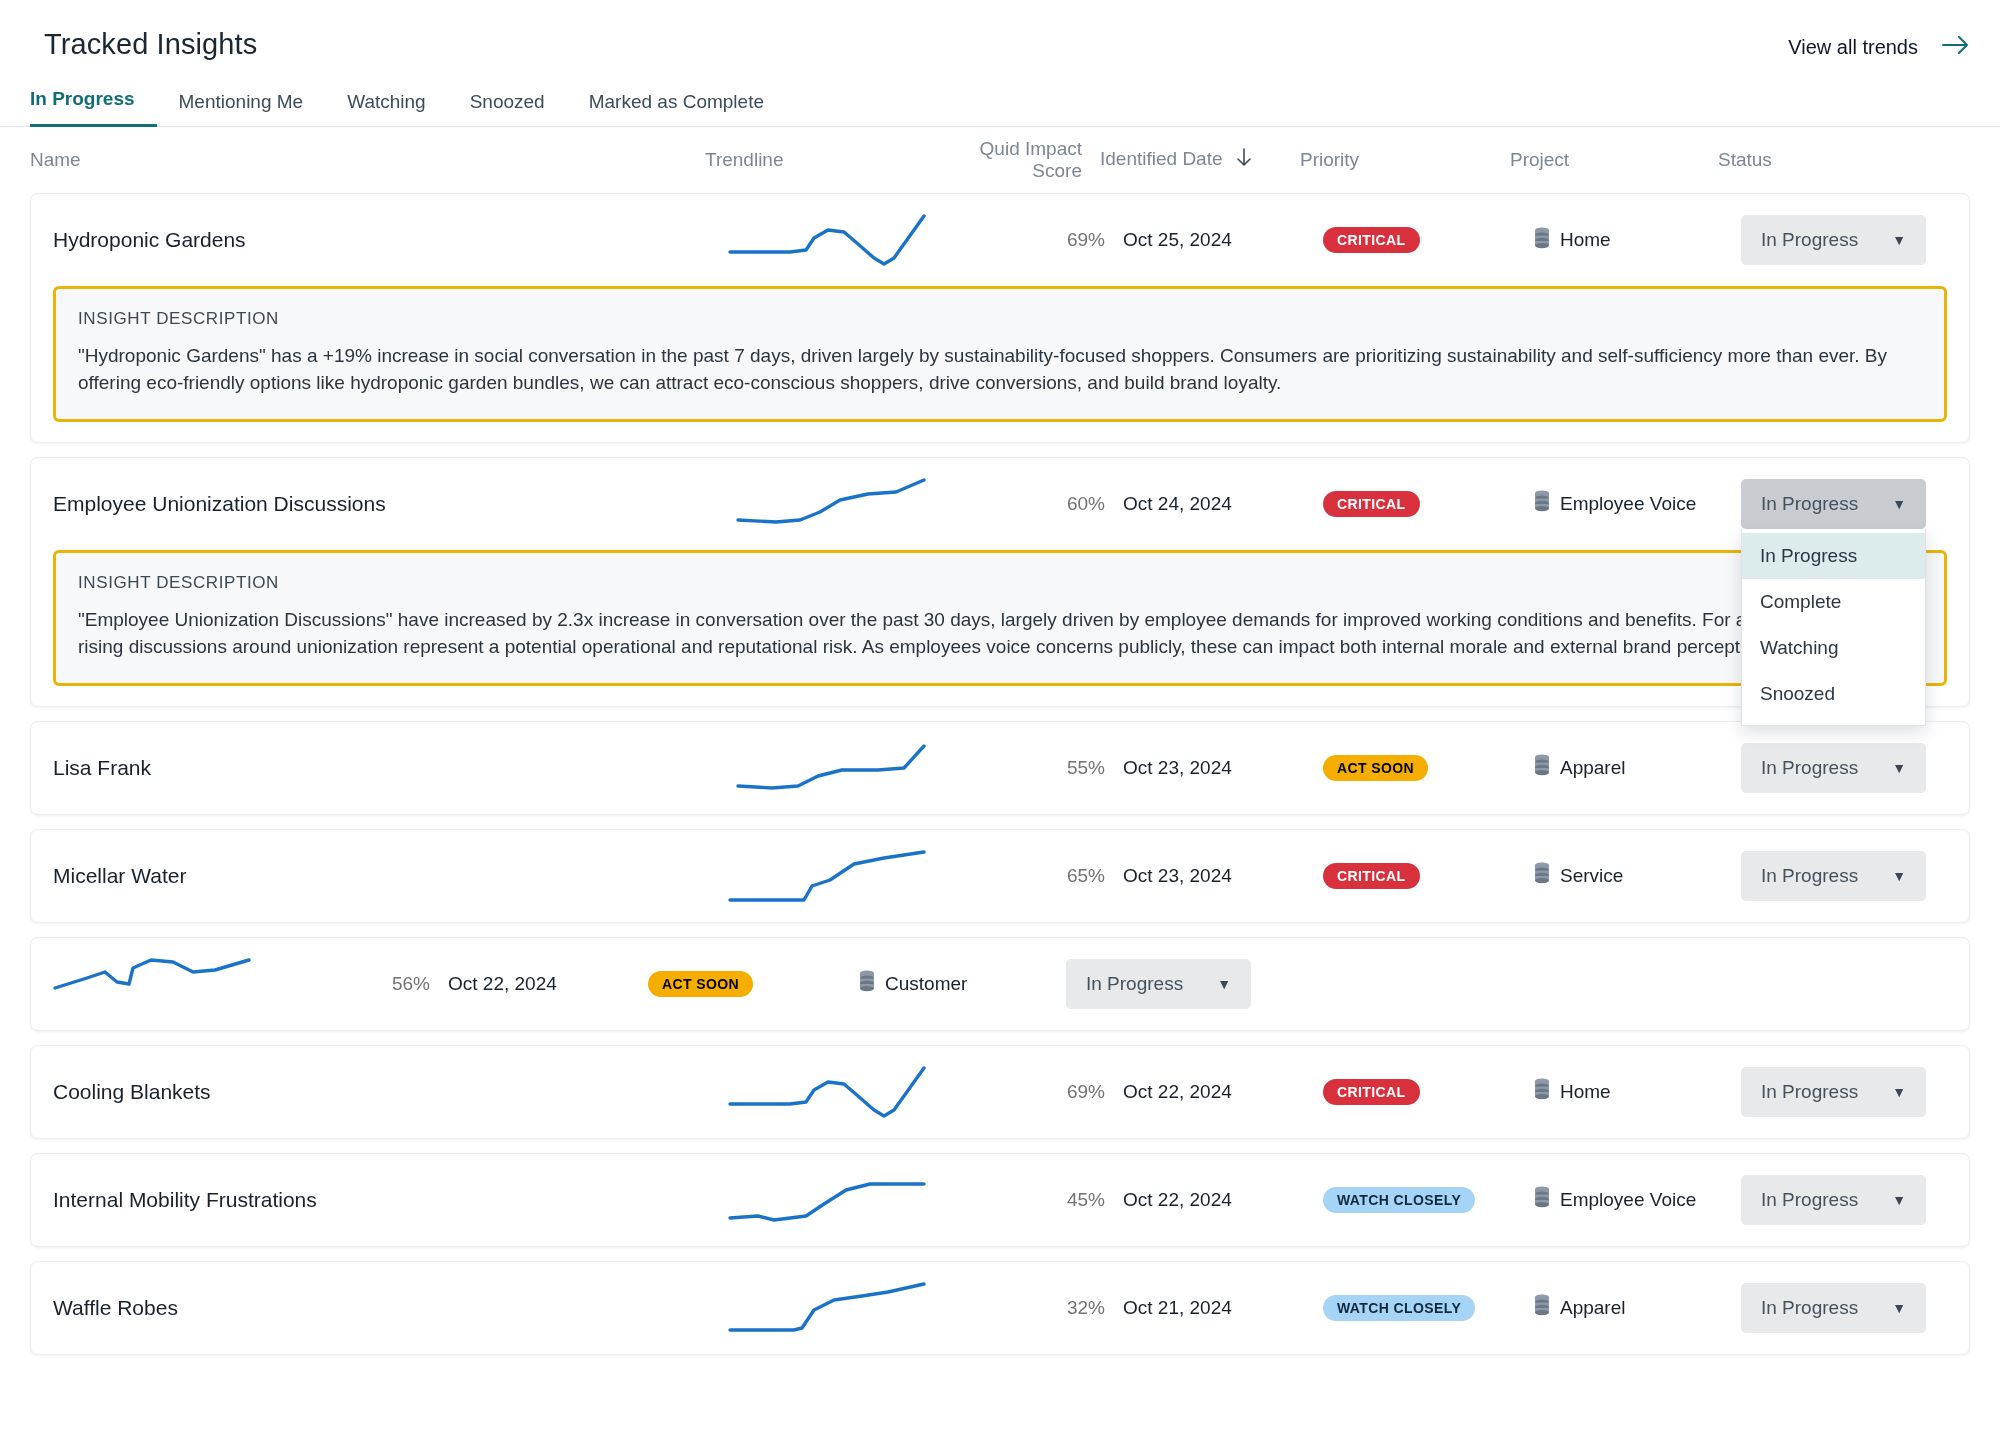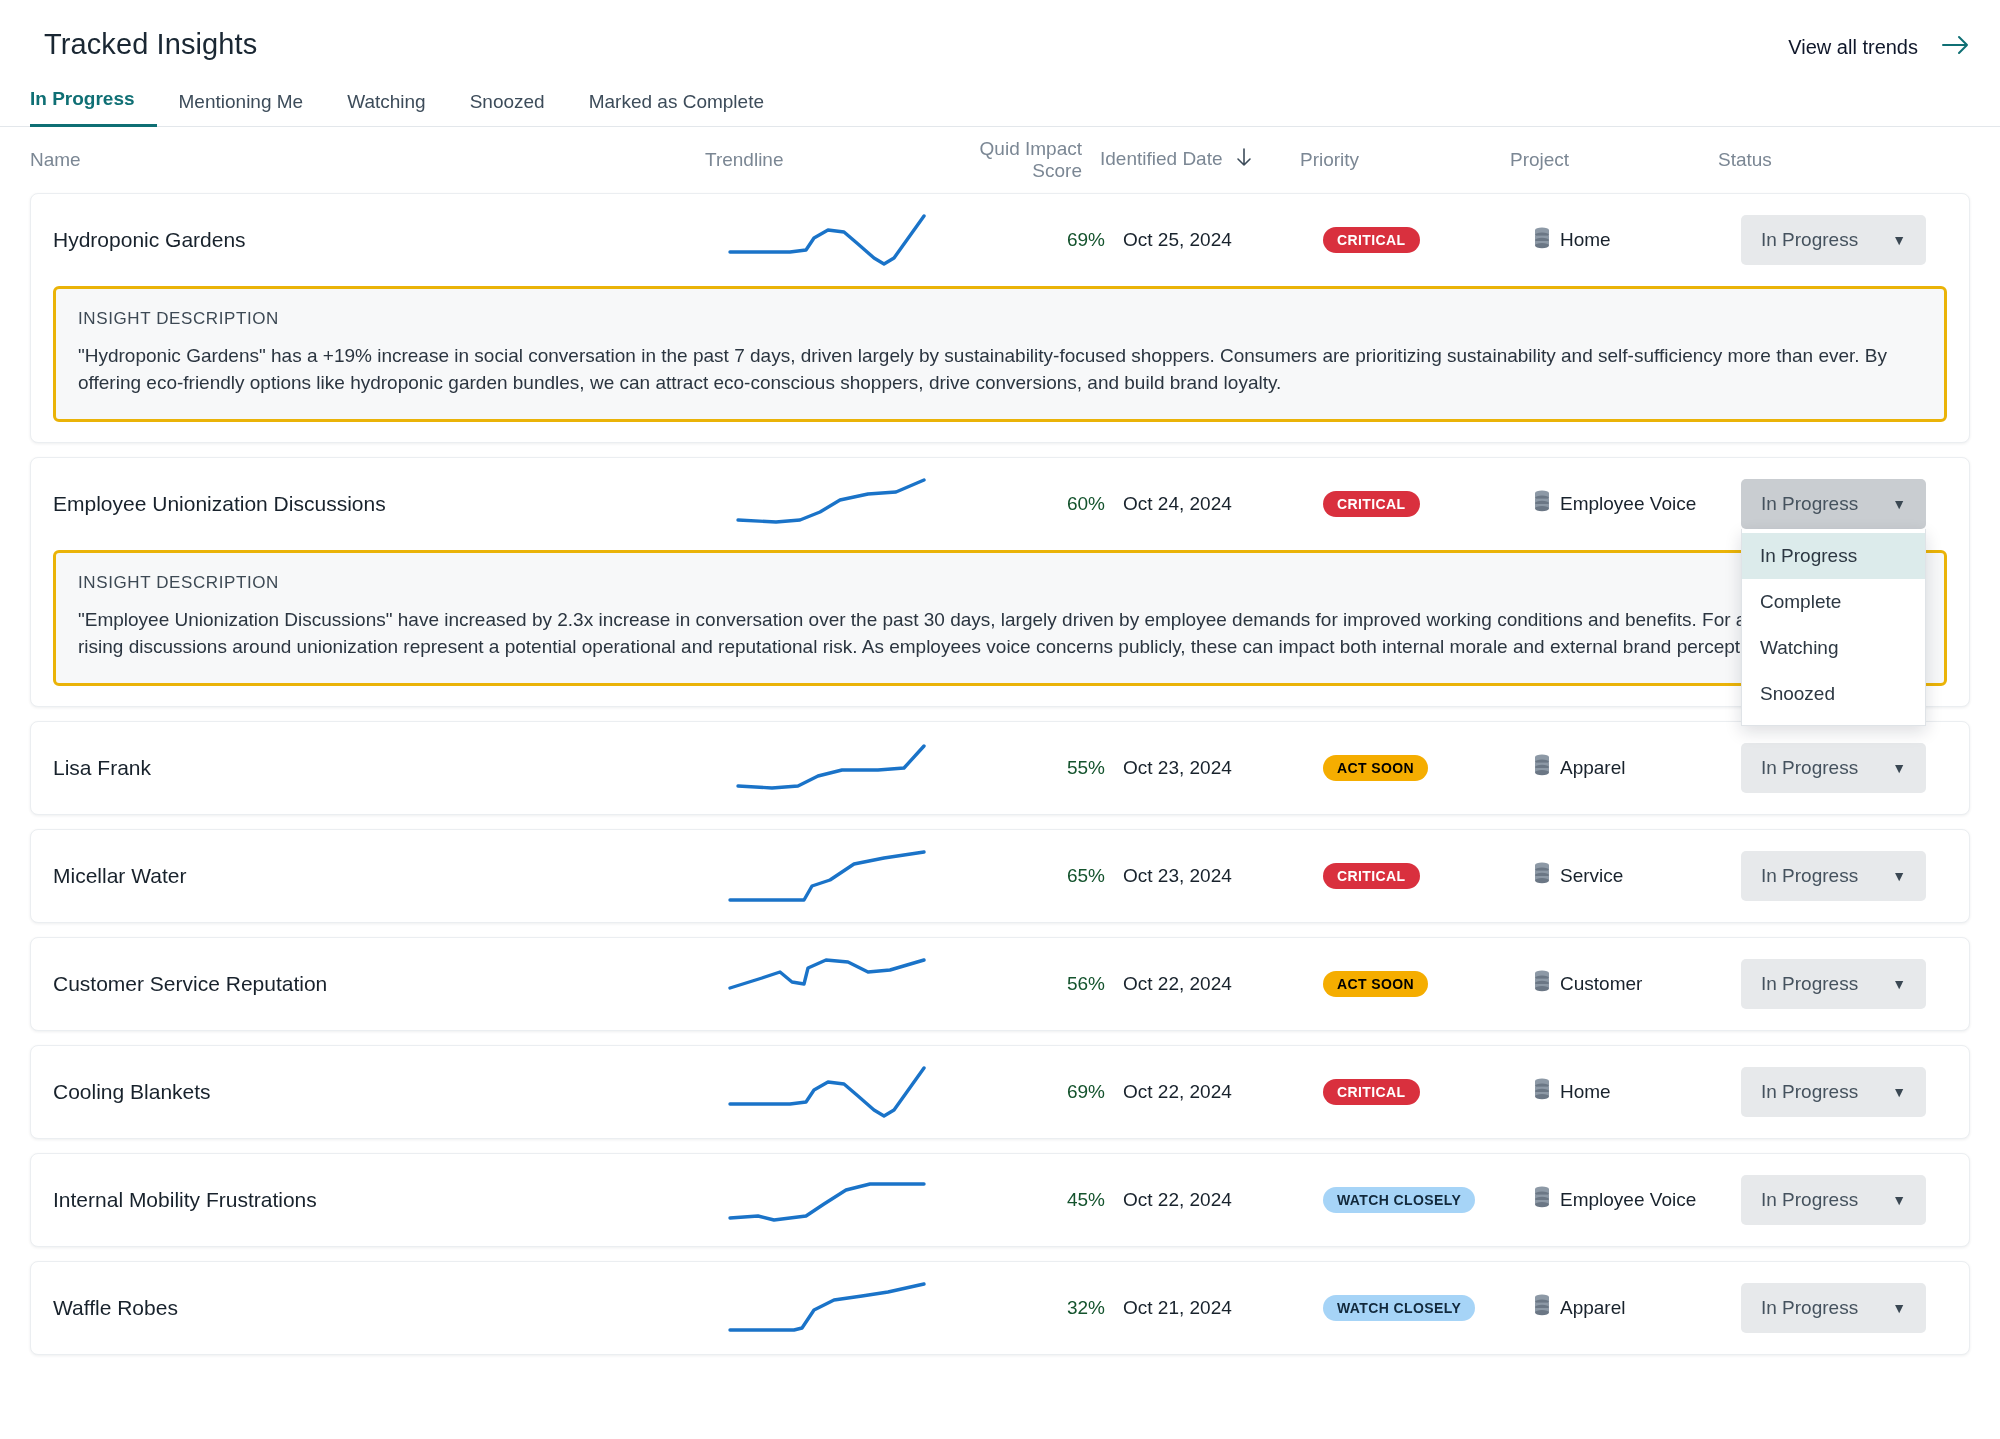--- a/index.html
+++ b/index.html
@@ -100,21 +100,21 @@
     padding: 0 22px;
   }
   .row .c-name {
     font-size: 21px;
     color: #18222c;
     font-weight: 400;
   }
   .row .c-trend { display:flex; align-items:center; }
   .row .c-score {
     font-size: 19px;
-    color: #14532d;
+    color: #737373;
   }
   .row .c-date {
     font-size: 19px;
     color: #18222c;
   }
   .row .c-project {
     font-size: 19px;
     color: #18222c;
     display: flex;
     align-items: center;
@@ -392,21 +392,20 @@
               <button class="status-btn">
                 <span>In Progress</span>
                 <span class="caret">▼</span>
               </button>
             </div>
           </div>
         </div>
       </div>
       <div class="card">
         <div class="row">
-          <div class="c-name">Customer Service Reputation</div>
           <div class="c-trend">
             <span>
               <svg class="trendline-svg" width="200" height="64" viewBox="0 0 200 64" fill="none">
                 <path d="M2,36 L34,26 L52,20 L64,30 L76,32 L80,16 L98,8 L120,10 L140,20 L162,18 L196,8" stroke="#1a73c8" stroke-width="3.4" stroke-linecap="round" stroke-linejoin="round" fill="none"></path>
               </svg>
             </span>
           </div>
           <div class="c-score">56%</div>
           <div class="c-date">Oct 22, 2024</div>
           <div class="c-priority"><span class="badge act-soon">ACT SOON</span></div>

